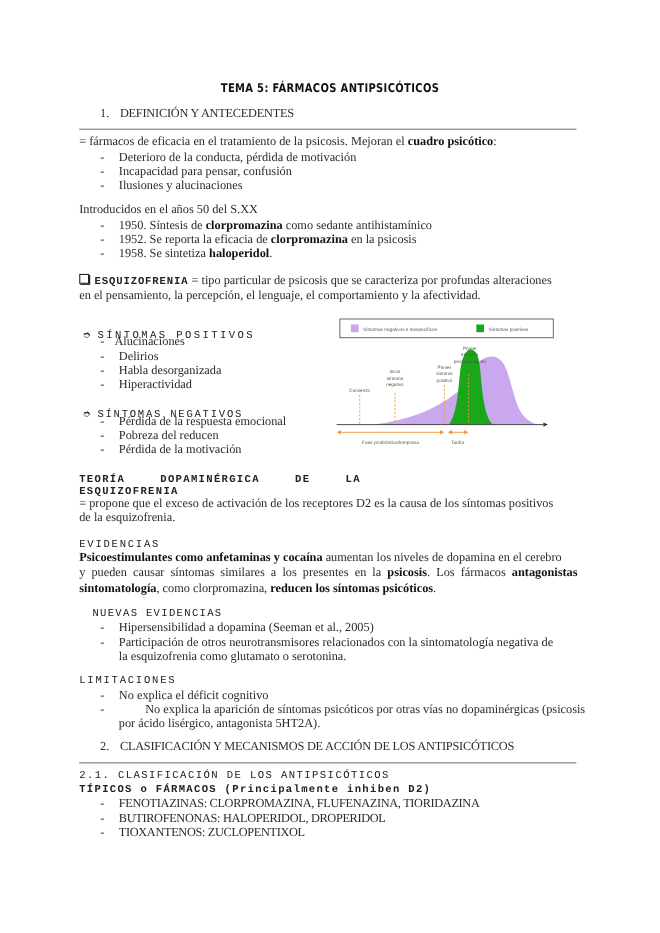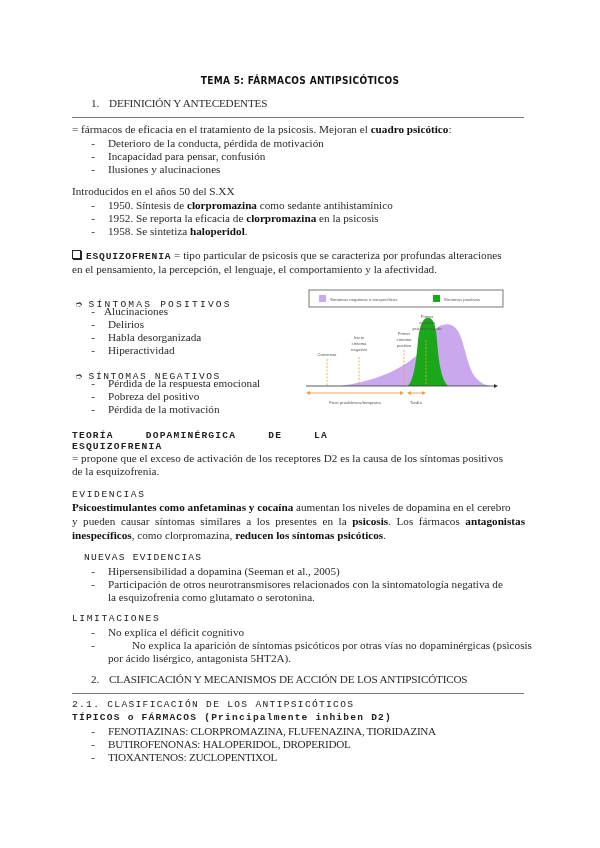--- a/index.html
+++ b/index.html
@@ -69,21 +69,21 @@
     <div class="abs serif" style="left:108px; top:344px;">Hiperactividad</div>
   </div>
 
   <div class="abs" style="left:75px; top:364px;text-align:center;">
     <span class="arrow-icon">➮</span><span class="mono" style="font-weight:normal; letter-spacing:1.6px;">SÍNTOMAS NEGATIVOS</span>
   </div>
   <div>
     <div class="abs serif dash" style="left:88px; top:377px;">-</div>
     <div class="abs serif" style="left:108px; top:377px;">Pérdida de la respuesta emocional</div>
     <div class="abs serif dash" style="left:88px; top:390px;">-</div>
-    <div class="abs serif" style="left:108px; top:390px;">Pobreza del positivo</div>
+    <div class="abs serif" style="left:108px; top:390px;">Pobreza del reducen</div>
     <div class="abs serif dash" style="left:88px; top:403px;">-</div>
     <div class="abs serif" style="left:108px; top:403px;">Pérdida de la motivación</div>
   </div>
 
   <svg class="abs" style="left:300px; top:285px;" width="240" height="150" viewBox="0 0 240 150">
 
     <rect x="9" y="5" width="194" height="17" fill="#ffffff" stroke="#555" stroke-width="0.8"></rect>
     <rect id="leg-swatch-0" x="19" y="10" width="7" height="7" fill="#c9a8ee"></rect>
     <text id="leg-text-0" x="30" y="16" font-size="4.3" fill="#555">Síntomas negativos e inespecíficos</text>
     <rect id="leg-swatch-1" x="133" y="10" width="7" height="7" fill="#1aa81a"></rect>
@@ -129,21 +129,21 @@
     <span>DE</span>
     <span>LA</span>
   </div>
   <div class="abs mono" style="left:72px; top:441px; letter-spacing:1.2px;">ESQUIZOFRENIA</div>
   <div class="abs serif" style="left:72px; top:452px;">= propone que el exceso de activación de los receptores D2 es la causa de los síntomas positivos</div>
   <div class="abs serif" style="left:72px; top:465px;">de la esquizofrenia.</div>
 
   <div class="abs mono" style="left:72px; top:489px; font-weight:normal; letter-spacing:1.6px;">EVIDENCIAS</div>
   <div class="abs serif justify" style="left:72px; top:501px; width:453px;"><b>Psicoestimulantes como anfetaminas y cocaína</b><span> aumentan los niveles de dopamina en el cerebro</span></div>
   <div class="abs serif justify" style="left:72px; top:515px; width:453px; text-align-last: justify;"><span>y pueden causar síntomas similares a los presentes en la </span><b>psicosis</b><span>. Los fármacos </span><b>antagonistas</b></div>
-  <div class="abs serif" style="left:72px; top:529px;"><b>inespecíficos</b><span>, como clorpromazina, </span><b>reducen los síntomas psicóticos</b><span>.</span></div>
+  <div class="abs serif" style="left:72px; top:529px;"><b>sintomatología</b><span>, como clorpromazina, </span><b>reducen los síntomas psicóticos</b><span>.</span></div>
 
   <div class="abs mono" style="left:72px; top:552px; font-weight:normal; letter-spacing:1.2px;padding-left:12px;">NUEVAS EVIDENCIAS</div>
   <div>
     <div class="abs serif dash" style="left:88px; top:565px;">-</div>
     <div class="abs serif" style="left:108px; top:565px;">Hipersensibilidad a dopamina (Seeman et al., 2005)</div>
     <div class="abs serif dash" style="left:88px; top:578px;">-</div>
     <div class="abs serif" style="left:108px; top:578px;">Participación de otros neurotransmisores relacionados con la sintomatología negativa de</div>
     <div class="abs serif" style="left:108px; top:591px;">la esquizofrenia como glutamato o serotonina.</div>
   </div>
 

